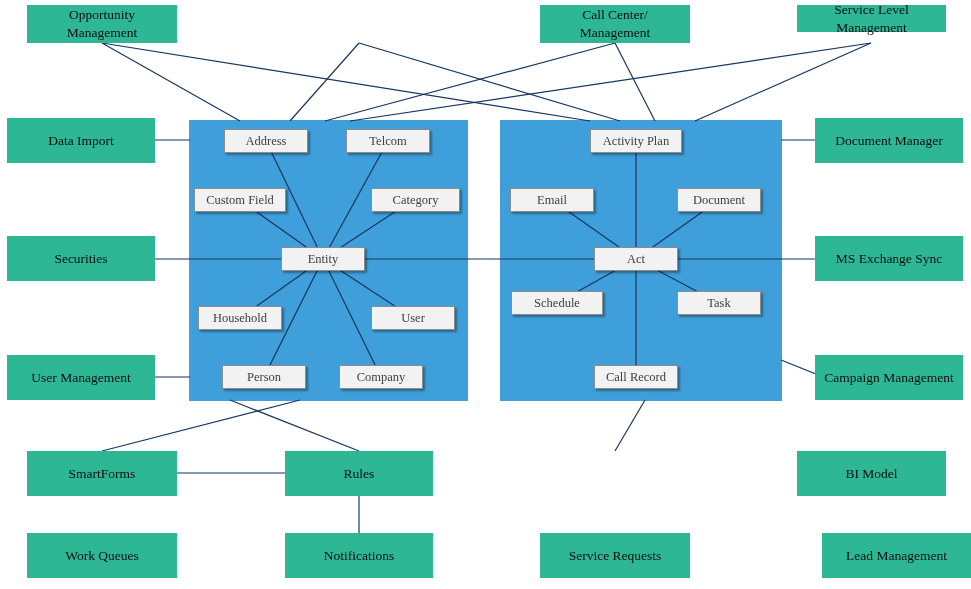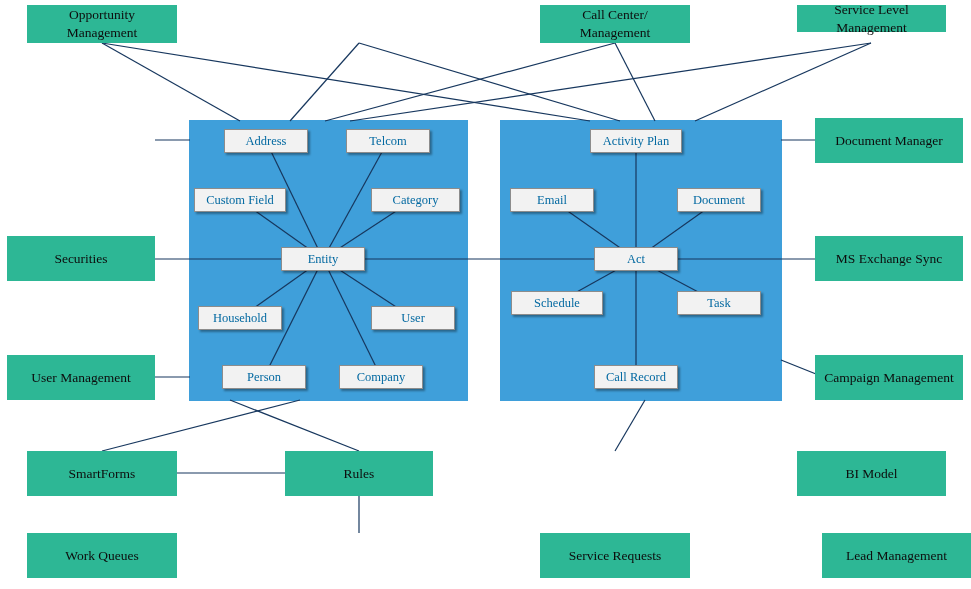--- a/index.html
+++ b/index.html
@@ -39,21 +39,21 @@
     line-height: 1.3;
     padding: 2px 9px;
   }
   .entity {
     position: absolute;
     z-index: 3;
     height: 24px;
     background: var(--entity_fill, #f2f2f2);
     border: 1px solid var(--entity_border, #8c8c8c);
     box-shadow: 1.5px 1.5px 2px rgba(0,0,0,0.35);
-    color: #0369a1;
+    color: #404040;
     display: flex;
     align-items: center;
     justify-content: center;
     font-size: 12.5px;
     white-space: nowrap;
   }
 </style>
 </head>
 <body>
 
@@ -96,32 +96,34 @@
       <line x1="230" y1="400" x2="359" y2="451"></line>
       <line x1="177" y1="473" x2="285" y2="473"></line>
       <line x1="359" y1="496" x2="359" y2="533"></line>
       <line x1="645" y1="400" x2="615" y2="451"></line>
     </svg>
 
   <div class="module" style="left:27px;top:5px;width:150px;height:38px">Opportunity Management</div>
   <div class="module" style="left:540px;top:5px;width:150px;height:38px">Call Center/ Management</div>
   <div class="module" style="left:797px;top:5px;width:149px;height:27px">Service Level Management</div>
 
+  <div class="module" style="left:7px;top:118px;width:148px;height:45px">Data Import</div>
   <div class="module" style="left:7px;top:236px;width:148px;height:45px">Securities</div>
   <div class="module" style="left:7px;top:355px;width:148px;height:45px">User Management</div>
 
   <div class="module" style="left:815px;top:118px;width:148px;height:45px">Document Manager</div>
   <div class="module" style="left:815px;top:236px;width:148px;height:45px">MS Exchange Sync</div>
   <div class="module" style="left:815px;top:355px;width:148px;height:45px">Campaign Management</div>
 
   <div class="module" style="left:27px;top:451px;width:150px;height:45px">SmartForms</div>
   <div class="module" style="left:285px;top:451px;width:148px;height:45px">Rules</div>
   <div class="module" style="left:797px;top:451px;width:149px;height:45px">BI Model</div>
 
   <div class="module" style="left:27px;top:533px;width:150px;height:45px">Work Queues</div>
+  <div class="module" style="left:285px;top:533px;width:148px;height:45px">Notifications</div>
   <div class="module" style="left:540px;top:533px;width:150px;height:45px">Service Requests</div>
   <div class="module" style="left:822px;top:533px;width:149px;height:45px">Lead Management</div>
 
   <div class="entity" style="left:224px;top:129px;width:84px">Address</div>
   <div class="entity" style="left:346px;top:129px;width:84px">Telcom</div>
   <div class="entity" style="left:194px;top:188px;width:92px">Custom Field</div>
   <div class="entity" style="left:371px;top:188px;width:89px">Category</div>
   <div class="entity" style="left:281px;top:247px;width:84px">Entity</div>
   <div class="entity" style="left:198px;top:306px;width:84px">Household</div>
   <div class="entity" style="left:371px;top:306px;width:84px">User</div>

